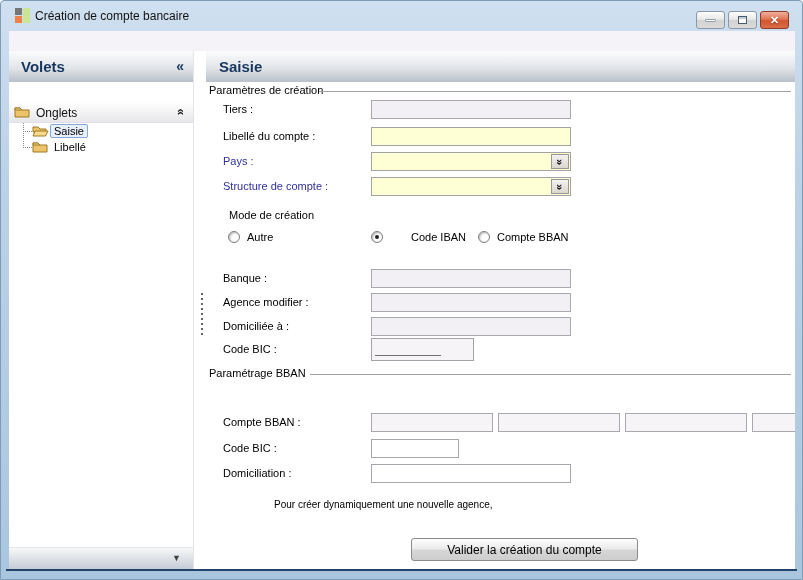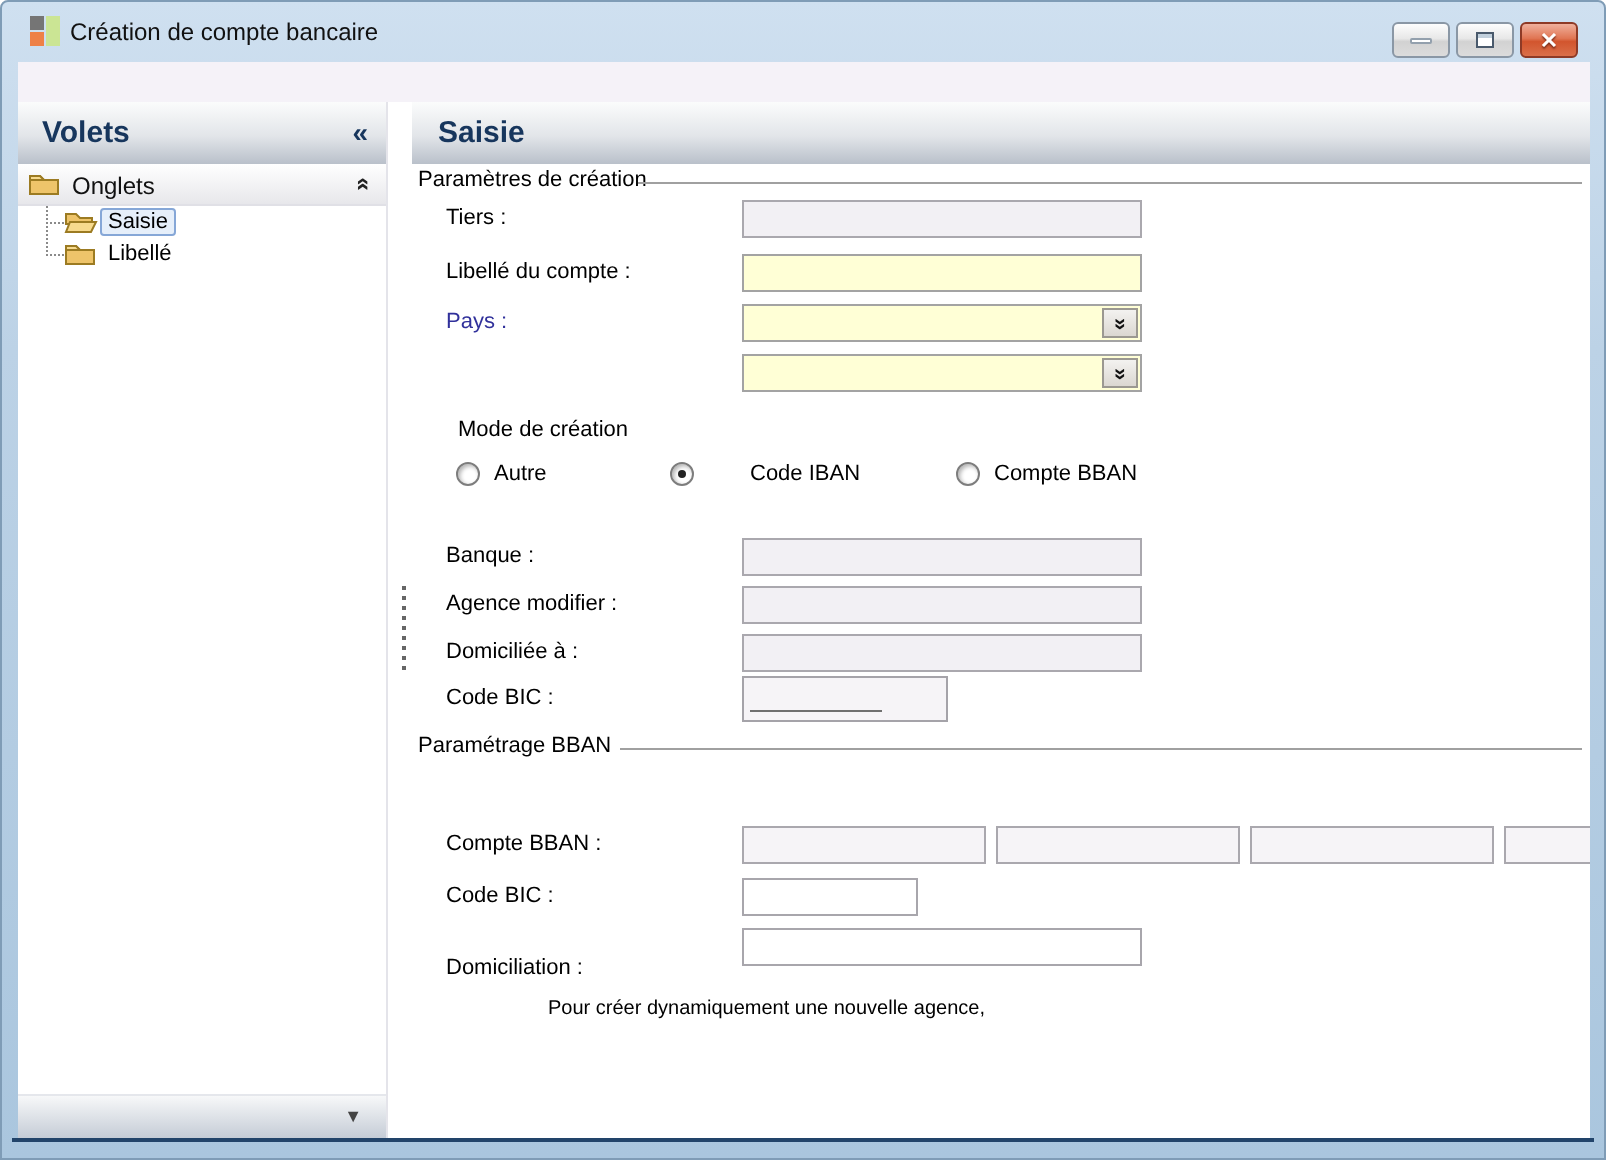--- a/index.html
+++ b/index.html
@@ -34,21 +34,21 @@
   .panel-header { height:31px; line-height:31px;
     background:linear-gradient(180deg,#fbfcfc 0%,#e2e5e9 55%,#b9c0ca 100%);
     font-size:15px; font-weight:bold; color:#17365d; position:relative; }
 
   
   .sidebar { position:absolute; left:0; top:20px; width:185px; height:518px; background:#fff;
     border-right:1px solid #e4e4ea; }
   .sidebar .panel-header { padding-left:12px; }
   .collapse-left { position:absolute; right:9px; top:0; font-size:14px; font-weight:bold; color:#17365d; cursor:default; }
 
-  .group-row { margin-top:0; height:21px; position:relative;
+  .group-row { margin-top:20px; height:21px; position:relative;
     background:linear-gradient(180deg,#ffffff 0%,#e7e7eb 100%);
     border-bottom:1px solid #e0e0e6; cursor:default; }
   .group-row .folder { position:absolute; left:5px; top:3px; }
   .group-row .glabel { position:absolute; left:27px; top:4px; font-size:12px; color:#111; }
   .chev-up { position:absolute; right:9px; top:3px; font-size:12px; font-weight:bold; color:#222;
     transform:rotate(-90deg); cursor:default; }
 
   .tree { position:relative; }
   .tree-vline { position:absolute; left:14px; top:0px; height:25px; border-left:1px dotted #8a8a8a; }
   .tree-row { position:relative; height:16px; cursor:default; }
@@ -195,34 +195,35 @@
       </div>
 
       <div class="flabel blue" style="left:17px; top:101px;">Pays :</div>
       <div class="combo" style="left:165px; top:101px; width:200px;">
         <span class="cval"></span>
         <span class="cbtn">
             <span>»</span>
           </span>
       </div>
 
+      <div class="flabel blue" style="left:17px; top:126px;">Structure de compte :</div>
       <div class="combo" style="left:165px; top:126px; width:200px;">
         <span class="cval"></span>
         <span class="cbtn">
             <span>»</span>
           </span>
       </div>
 
       <div class="flabel" style="left:23px; top:155px;">Mode de création</div>
 
       <div class="radio-opt" style="left:22px; top:179px;">
         <span class="radio"></span>
         <span class="rlabel">Autre</span>
       </div>
-      <div class="radio-opt" style="left:129px; top:179px;gap:28px;">
+      <div class="radio-opt" style="left:165px; top:179px;gap:28px;">
         <span class="radio checked"></span>
         <span class="rlabel">Code IBAN</span>
       </div>
       <div class="radio-opt" style="left:272px; top:179px;">
         <span class="radio"></span>
         <span class="rlabel">Compte BBAN</span>
       </div>
 
       <div class="flabel" style="left:17px; top:218px;">Banque :</div>
       <div class="field f-disabled" style="left:165px; top:218px; width:200px;"></div>
@@ -245,24 +246,25 @@
       <div class="field f-disabled" style="left:165px; top:362px; width:122px; background:#f6f4f7;"></div>
       <div class="field f-disabled" style="left:292px; top:362px; width:122px; background:#f6f4f7;"></div>
       <div class="field f-disabled" style="left:419px; top:362px; width:122px; background:#f6f4f7;"></div>
       <div class="field f-disabled" style="left:546px; top:362px; width:56px; background:#f6f4f7;"></div>
 
       <div class="flabel" style="left:17px; top:388px;">Code BIC :</div>
       <div class="field f-white" style="left:165px; top:388px; width:88px;">
         <input value="" style="">
       </div>
 
-      <div class="flabel" style="left:17px; top:413px;margin-top:11px;">Domiciliation :</div>
+      <div class="flabel" style="left:17px; top:413px;">Domiciliation :</div>
       <div class="field f-white" style="left:165px; top:413px; width:200px;">
         <input value="" style="">
       </div>
 
       <div class="note-line" style="left:68px; top:448px;">Pour créer dynamiquement une nouvelle agence,</div>
 
+      <button class="validate-btn" style="left:205px; top:487px;">Valider la création du compte</button>
     </div>
   </div>
 
   <div class="bottom-line"></div>
 </div>
 
 </body></html>

